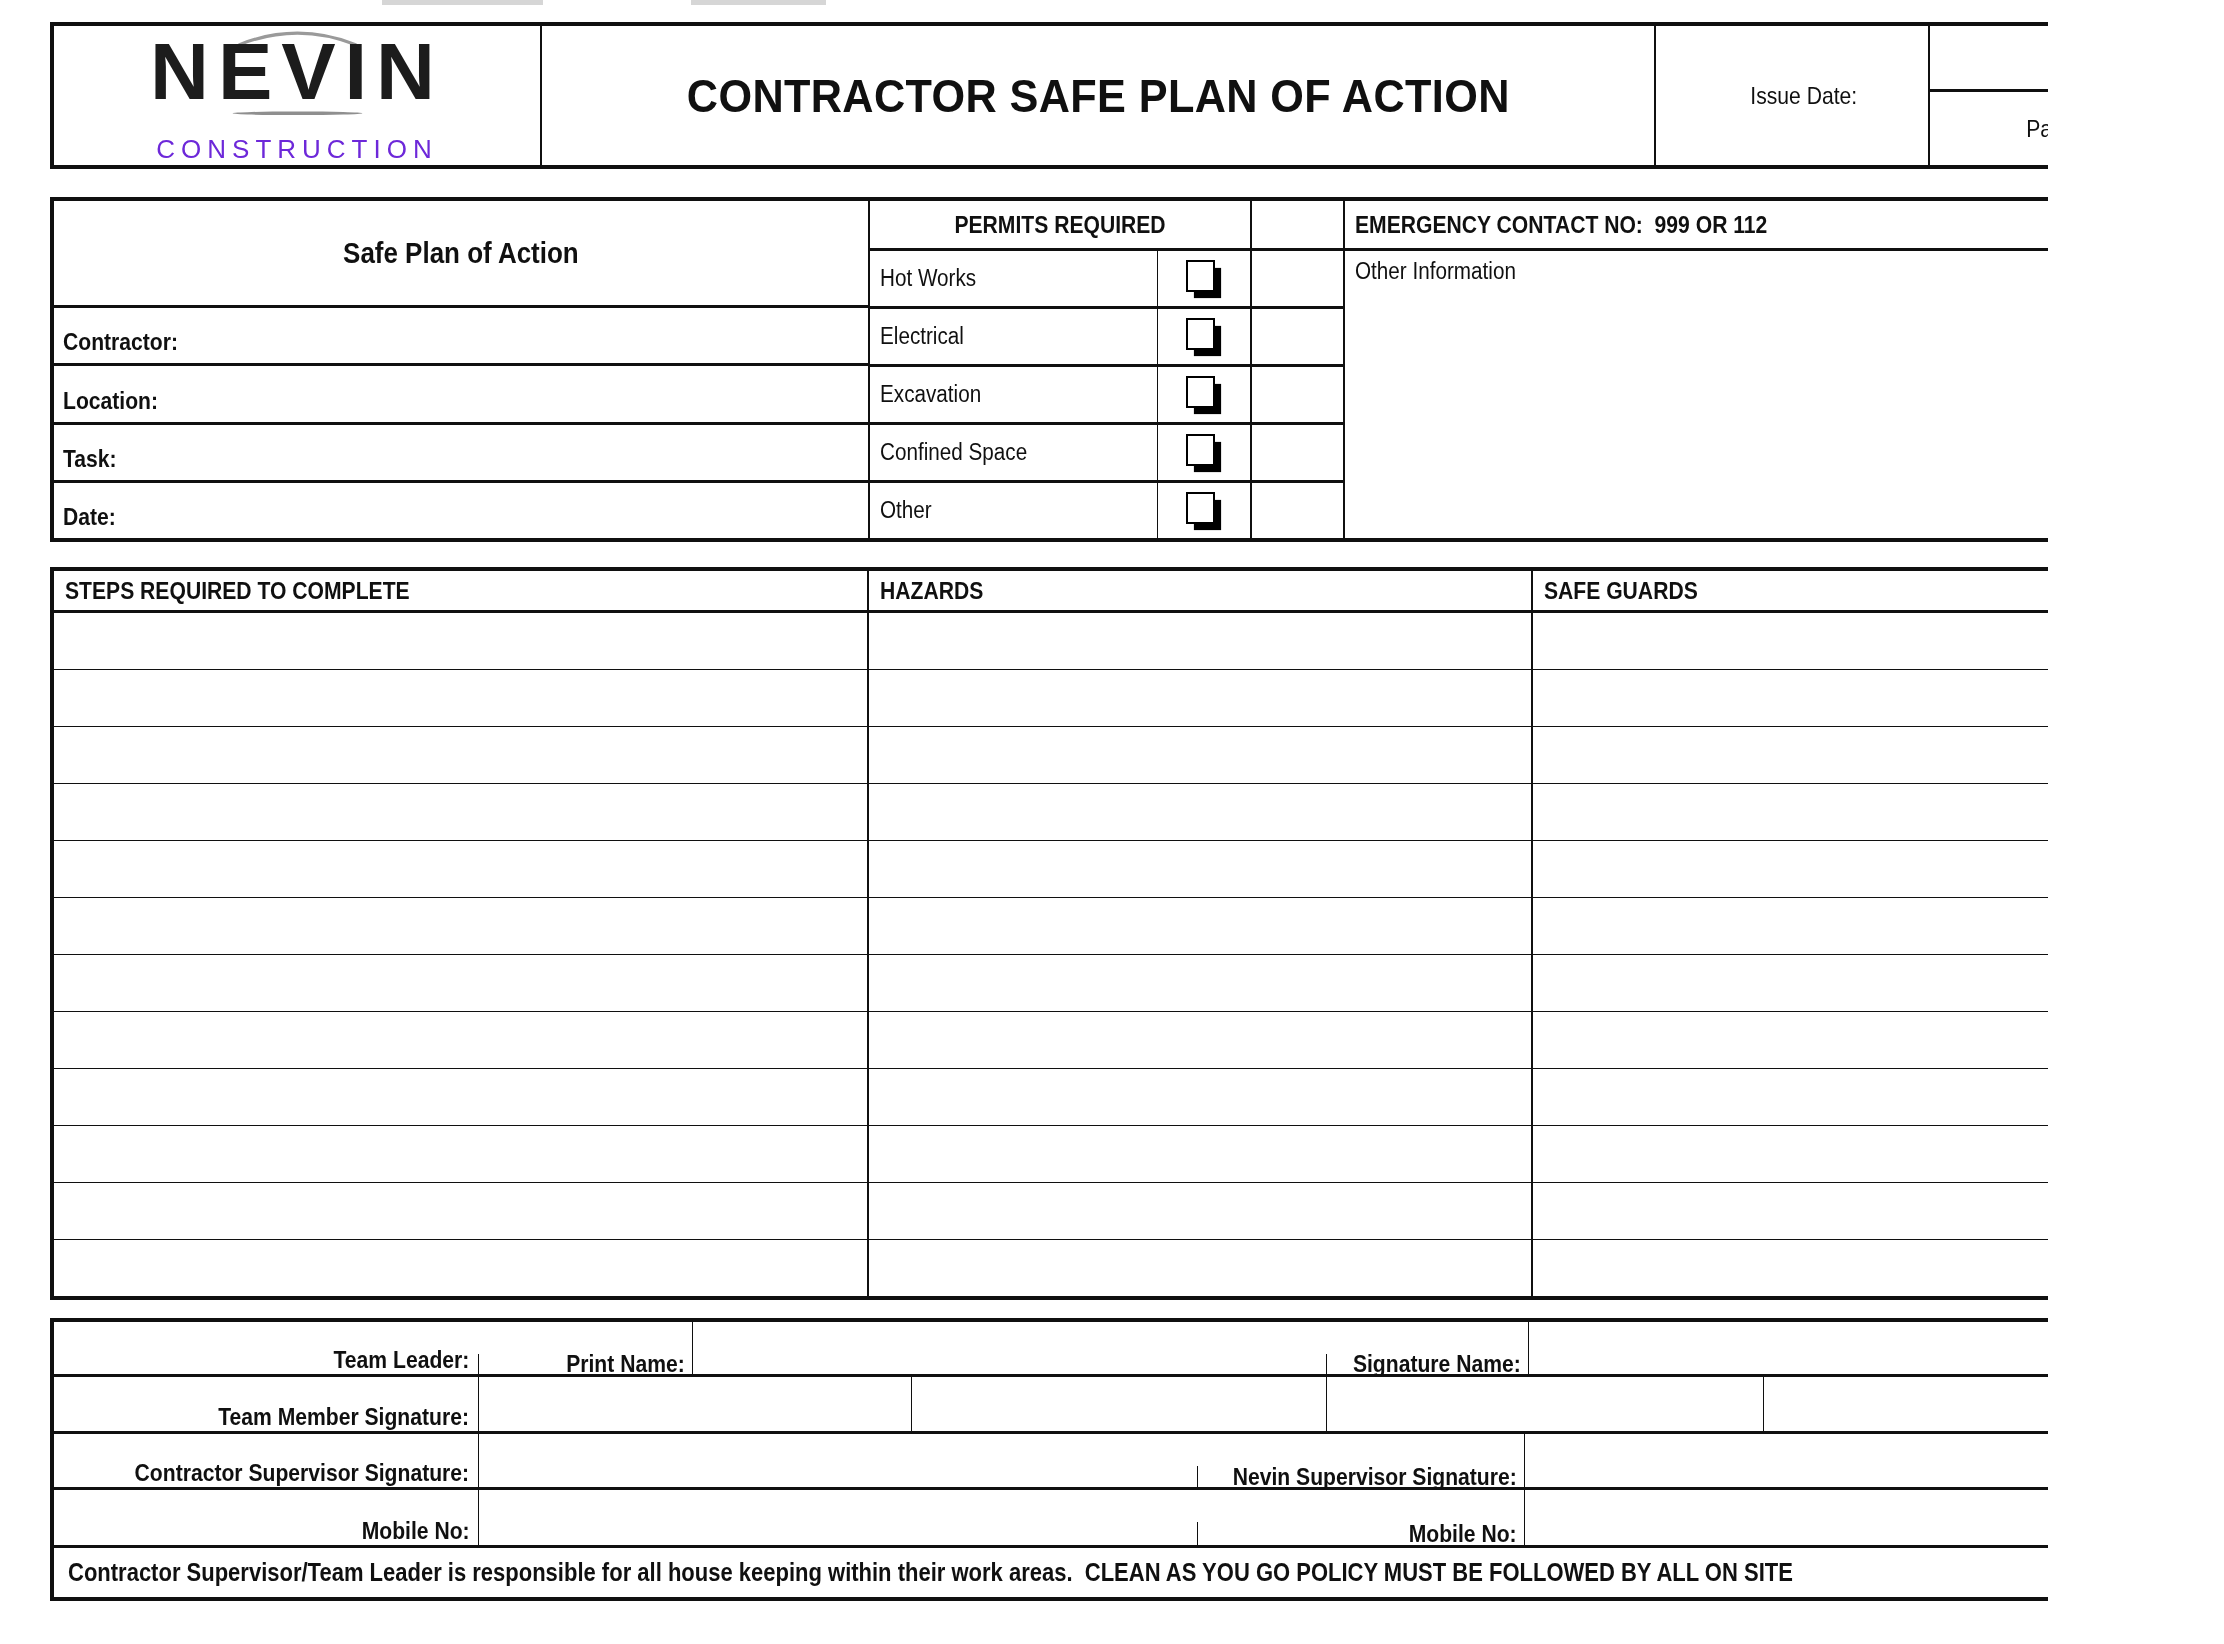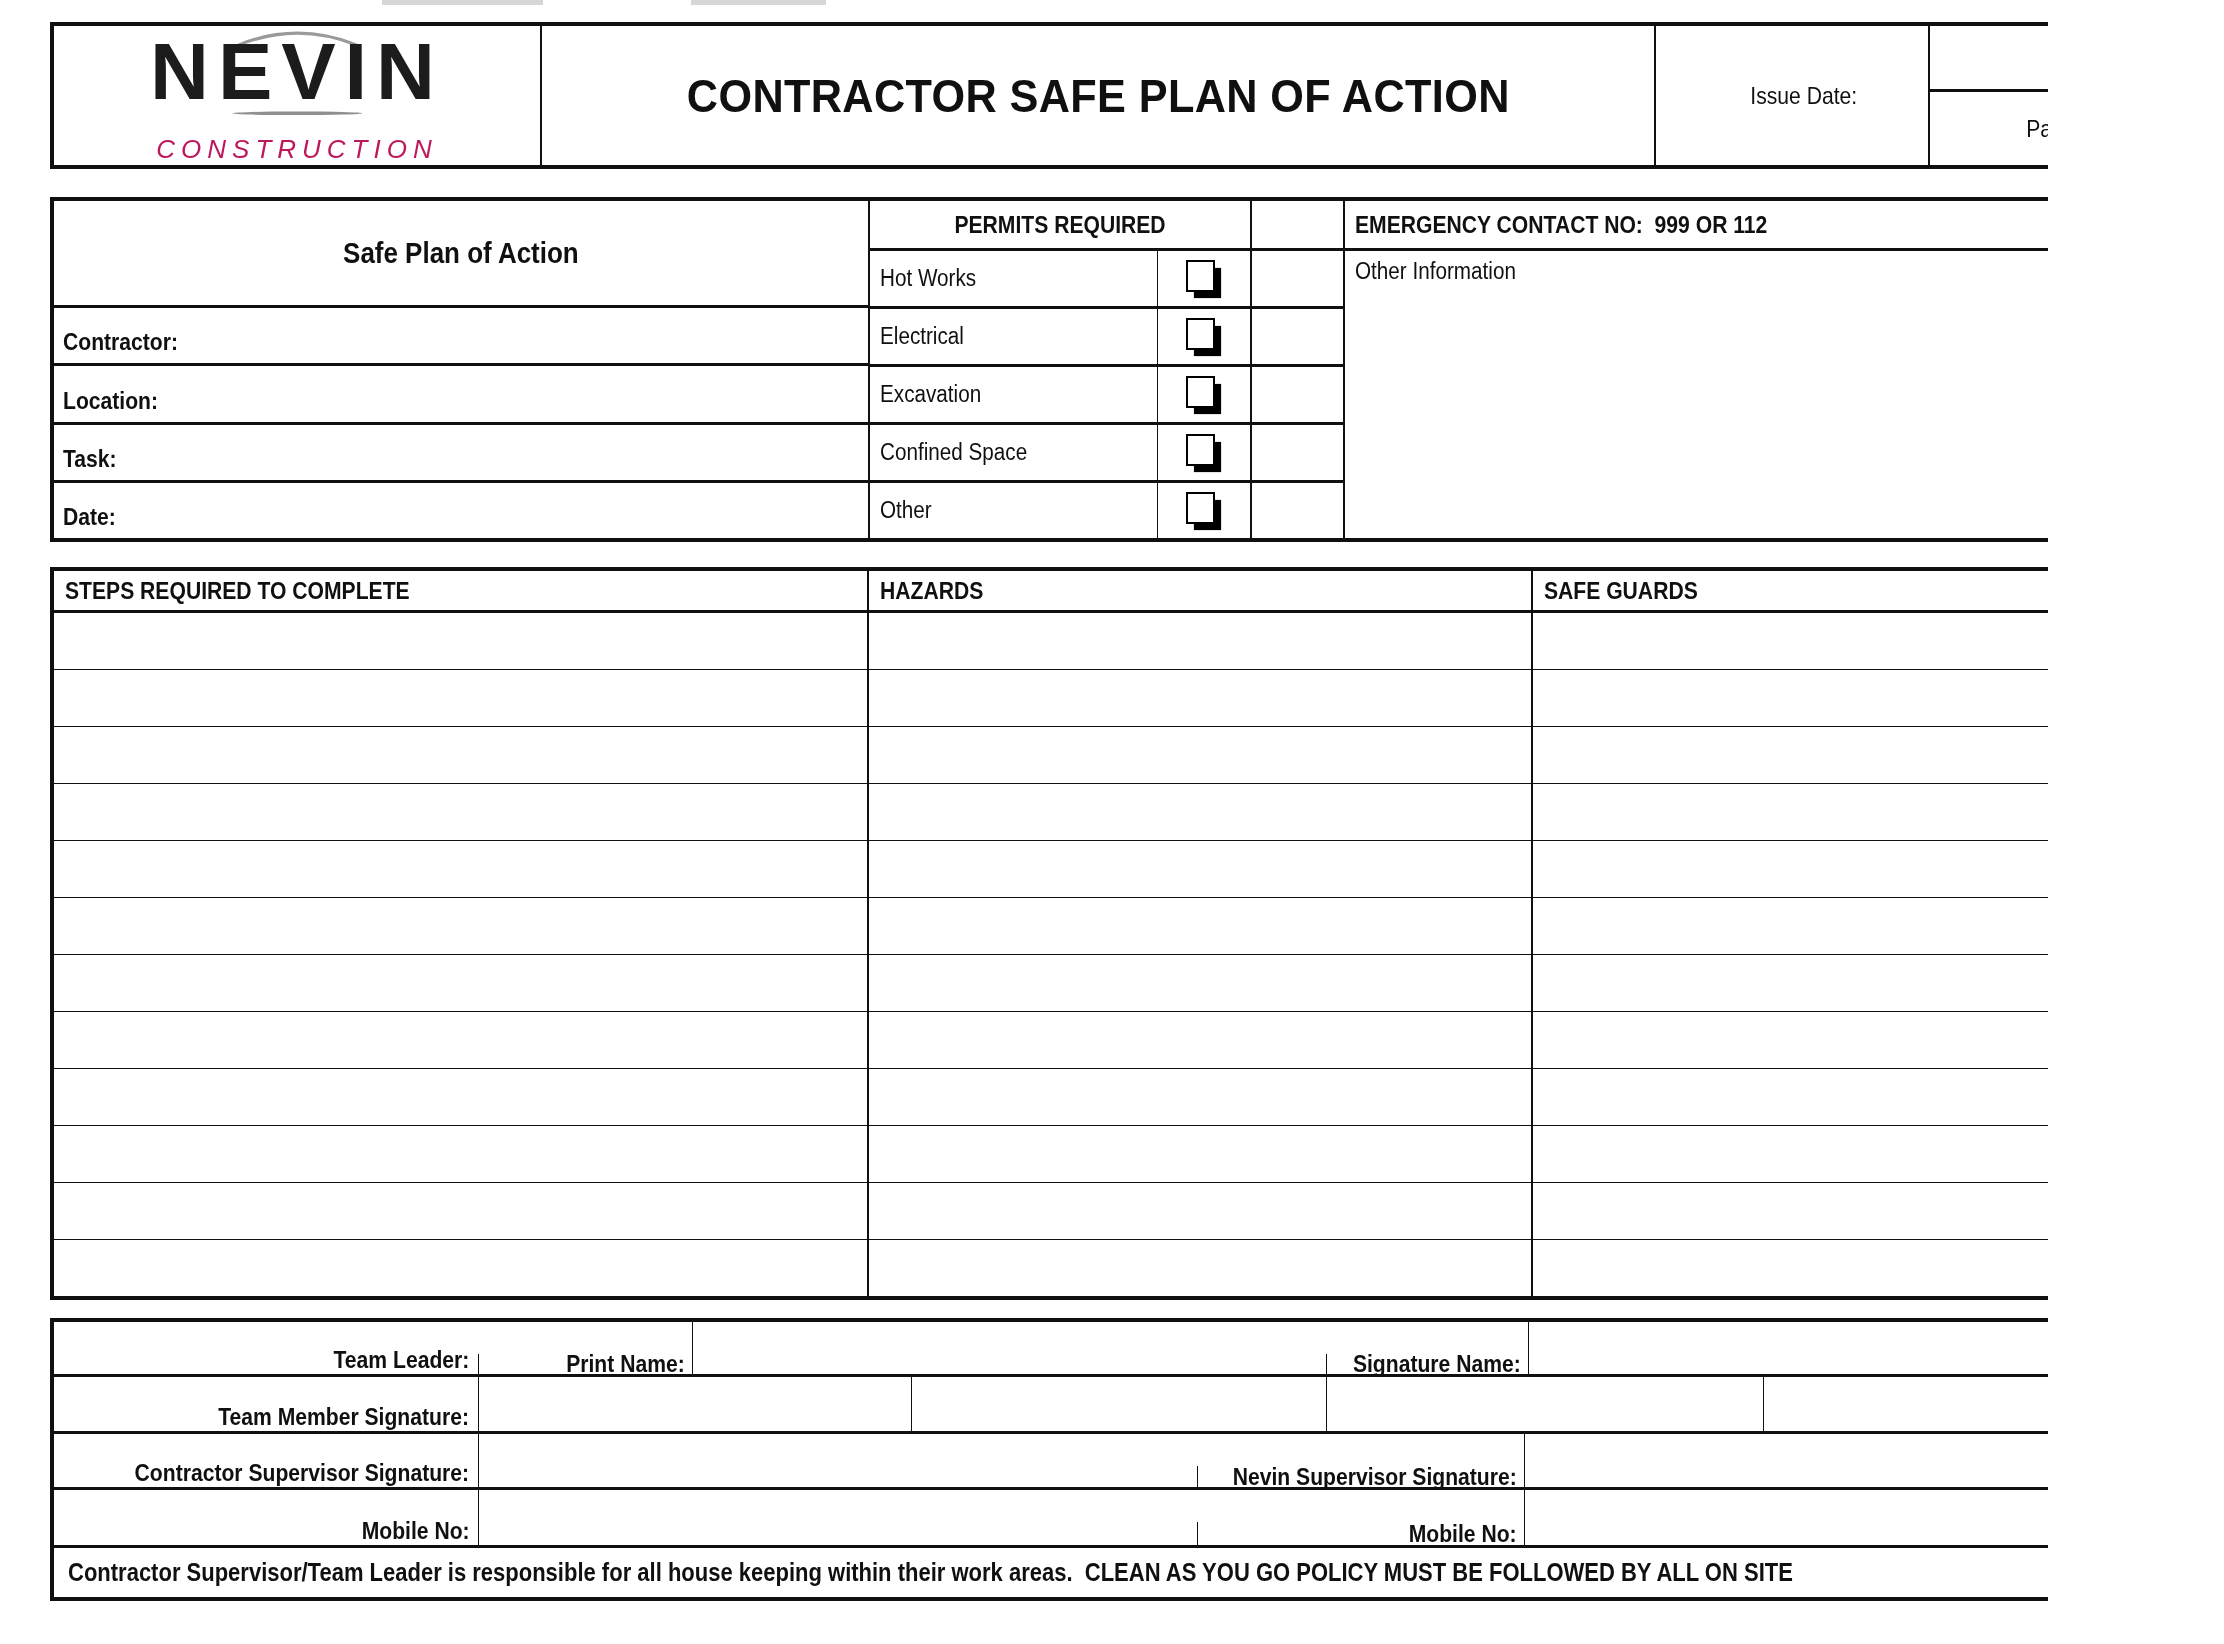--- a/index.html
+++ b/index.html
@@ -17,21 +17,21 @@
 
   
   .tx { display: inline-block; transform: scaleX(0.88); transform-origin: 0 50%; white-space: pre; }
   .tx-c { transform-origin: 50% 50%; }
   .tx-r { transform-origin: 100% 50%; }
 
   
   .header { display: flex; height: 147px; }
   .logo-cell { width: 488px; border-right: 2.6px solid #101010; display:flex; flex-direction:column; align-items:center; justify-content:center; padding-top: 3.5px; }
   .logo-name { font-size: 80px; font-weight: bold; letter-spacing: 8.7px; color:#1c1c1c; line-height: 0.95; transform: scaleX(1.02); }
-  .logo-sub { font-size: 26px; font-style: italic; letter-spacing: 6px; color:#be185d; margin-top: 18px; }
+  .logo-sub { font-size: 26px; letter-spacing: 6px; color:#6d28d9; margin-top: 18px; }
   .logo-arc { margin-bottom: -12px; }
   .logo-swoosh { margin-top: 1.7px; }
   .title-cell { flex: 1; display:flex; align-items:center; justify-content:center; }
   .doc-title { font-size: 47px; font-weight: bold; letter-spacing: 0.4px; transform: scaleX(0.92); }
   .meta-col { width: 274px; border-left: 2.6px solid #101010; display:flex; flex-direction:column; }
   .pagecol { width: 261px; border-left: 2.6px solid #101010; display:flex; flex-direction:column; }
   .m-top { height: 66px; border-bottom: 3.5px solid #101010; display:flex; align-items:center; justify-content:center; }
   .m-bot { flex: 1; display:flex; align-items:center; justify-content:center;padding-left:24px; }
   .meta-txt { font-size: 24px; }
 

